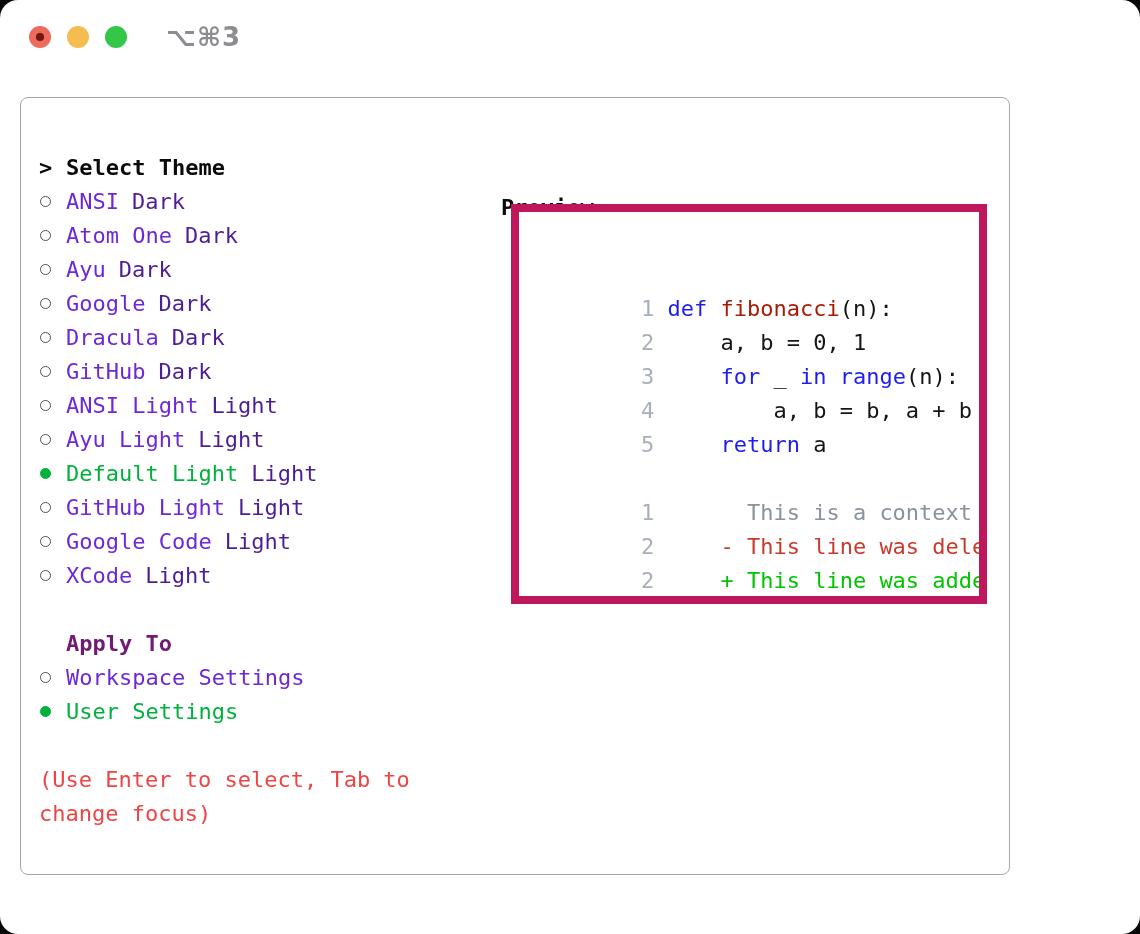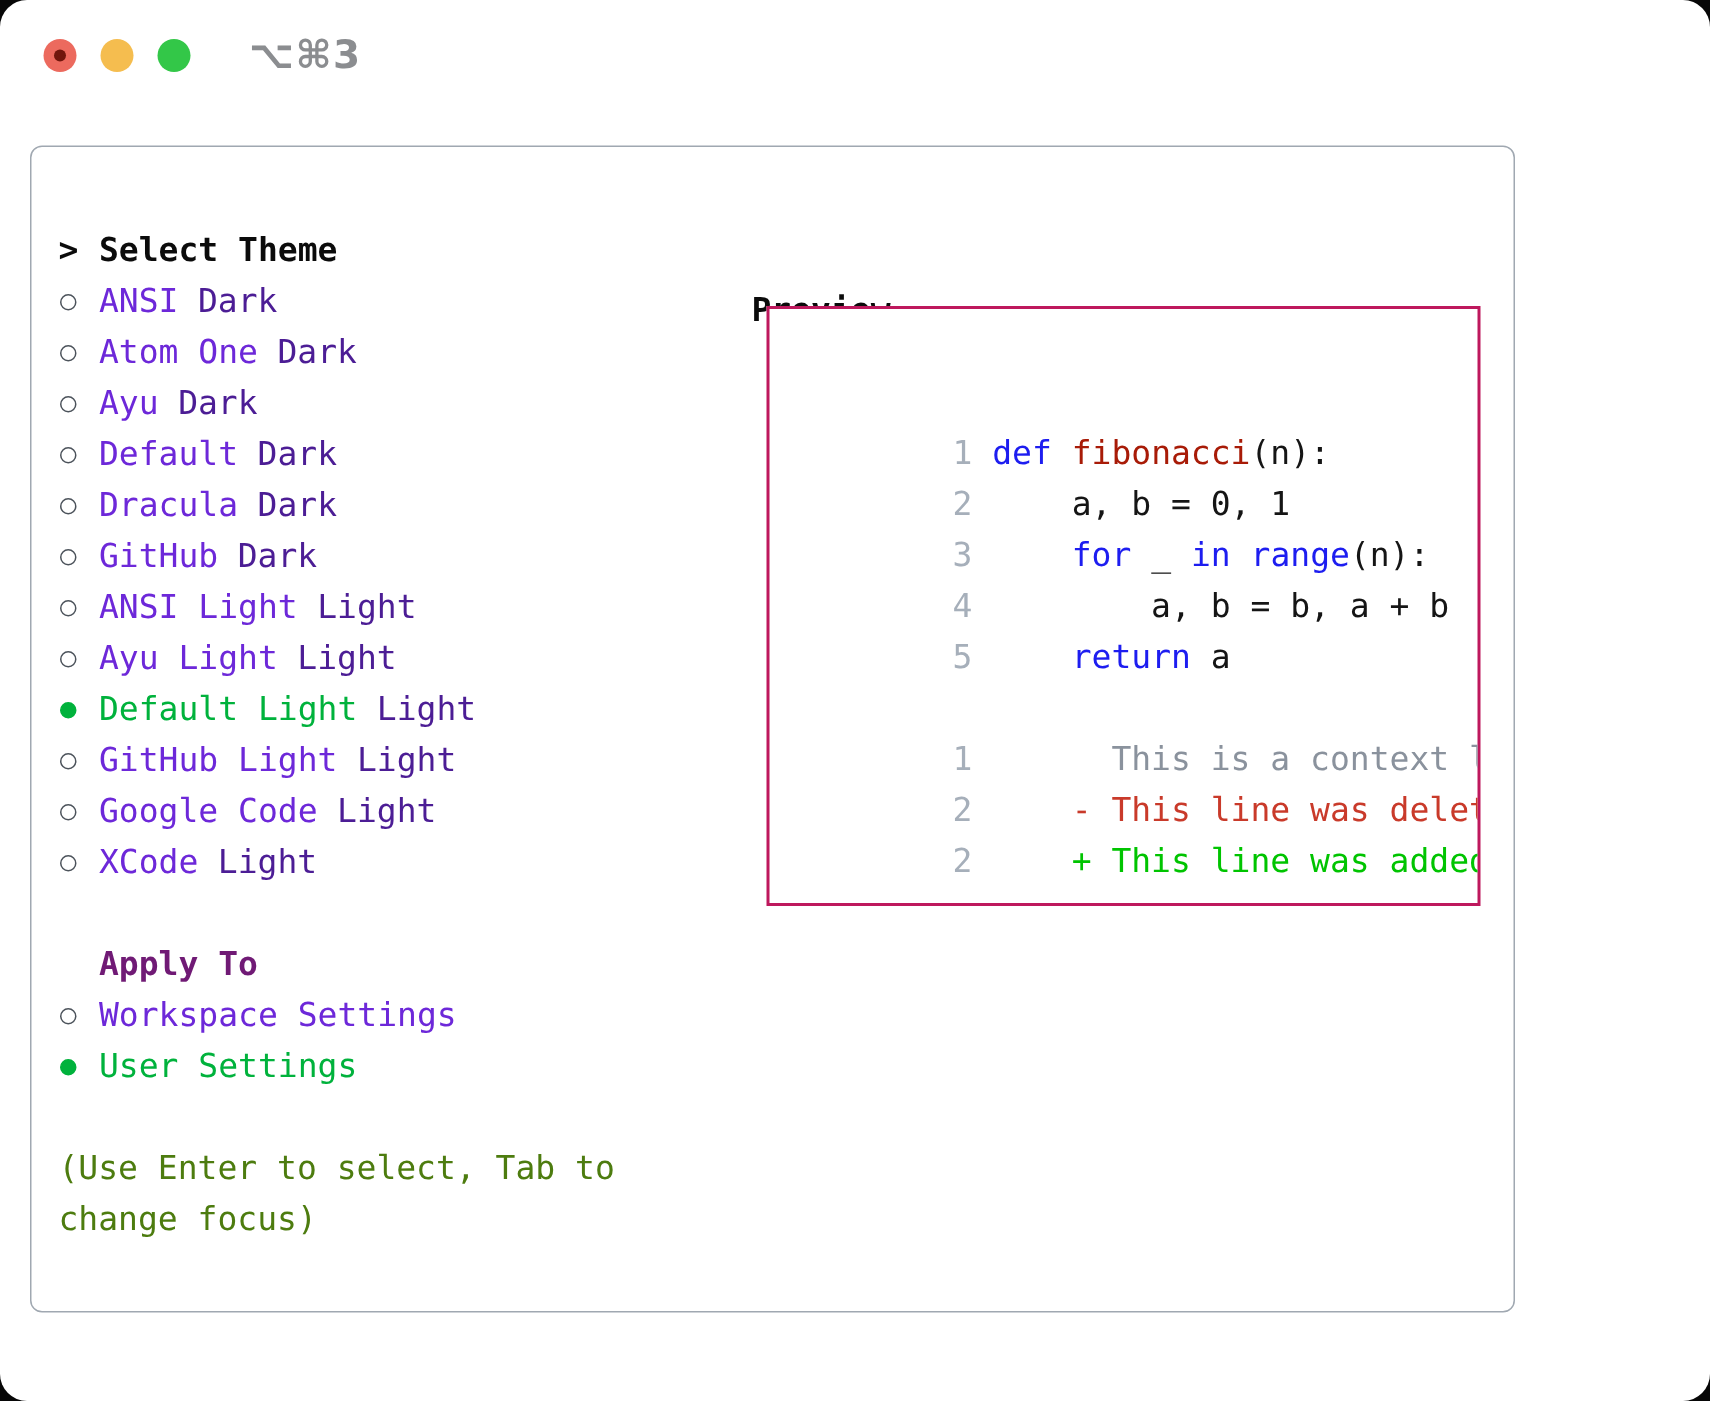--- a/index.html
+++ b/index.html
@@ -45,29 +45,29 @@
   .ring{
     width:11px;height:11px;border-radius:50%;
     border:1.8px solid #4c535b;box-sizing:border-box;margin-left:1px;
   }
   .row.selected .ring{background:var(--sel_green,#00b23c);border-color:var(--sel_green,#00b23c);}
   .row.selected .name{color:var(--sel_green,#00b23c);}
   .name{color:#6d28d9;}
   .tag{color:#4c1d95;margin-left:13px;}
   .row.blank{height:34px;}
   .apply-hdr{font-weight:600;color:#701a75;}
-  .help-line{height:34px;display:flex;align-items:center;color:#4d7c0f;white-space:pre;}
+  .help-line{height:34px;display:flex;align-items:center;color:#ef4444;white-space:pre;}
   
   .preview-label{
     position:absolute;left:480px;top:52px;height:34px;display:flex;align-items:center;
     font-size:22px;font-weight:bold;color:#0b0b0b;margin-top:40px;
   }
   .preview-box{
     position:absolute;left:490px;top:106px;width:476px;height:400px;
-    border:2px solid #be185d;box-sizing:border-box;background:#fff;
+    border:8px solid #be185d;box-sizing:border-box;background:#fff;
     padding:46px 0 0 16px;overflow:hidden;
   }
   .cl,.dl{height:34px;line-height:34px;font-size:22px;white-space:pre;}
   .ln{display:inline-block;width:2ch;color:#a6afba;}
   .kw{color:var(--kw_blue,#1d1df0);}
   .fn{color:var(--fn_red,#a81b07);}
   .pl{color:#151515;}
   .dl.context .dt{color:var(--ctx_gray,#8a929d);}
   .dl.deleted .dt{color:var(--del_red,#c93a2a);}
   .dl.added .dt{color:var(--add_green,#00c400);}
@@ -105,21 +105,21 @@
         <span class="name">Atom One</span>
         <span class="tag">Dark</span>
       </div>
       <div class="row item">
         <span class="pfx"><span class="ring"></span></span>
         <span class="name">Ayu</span>
         <span class="tag">Dark</span>
       </div>
       <div class="row item">
         <span class="pfx"><span class="ring"></span></span>
-        <span class="name">Default</span>
+        <span class="name">Google</span>
         <span class="tag">Dark</span>
       </div>
       <div class="row item">
         <span class="pfx"><span class="ring"></span></span>
         <span class="name">Dracula</span>
         <span class="tag">Dark</span>
       </div>
       <div class="row item">
         <span class="pfx"><span class="ring"></span></span>
         <span class="name">GitHub</span>

